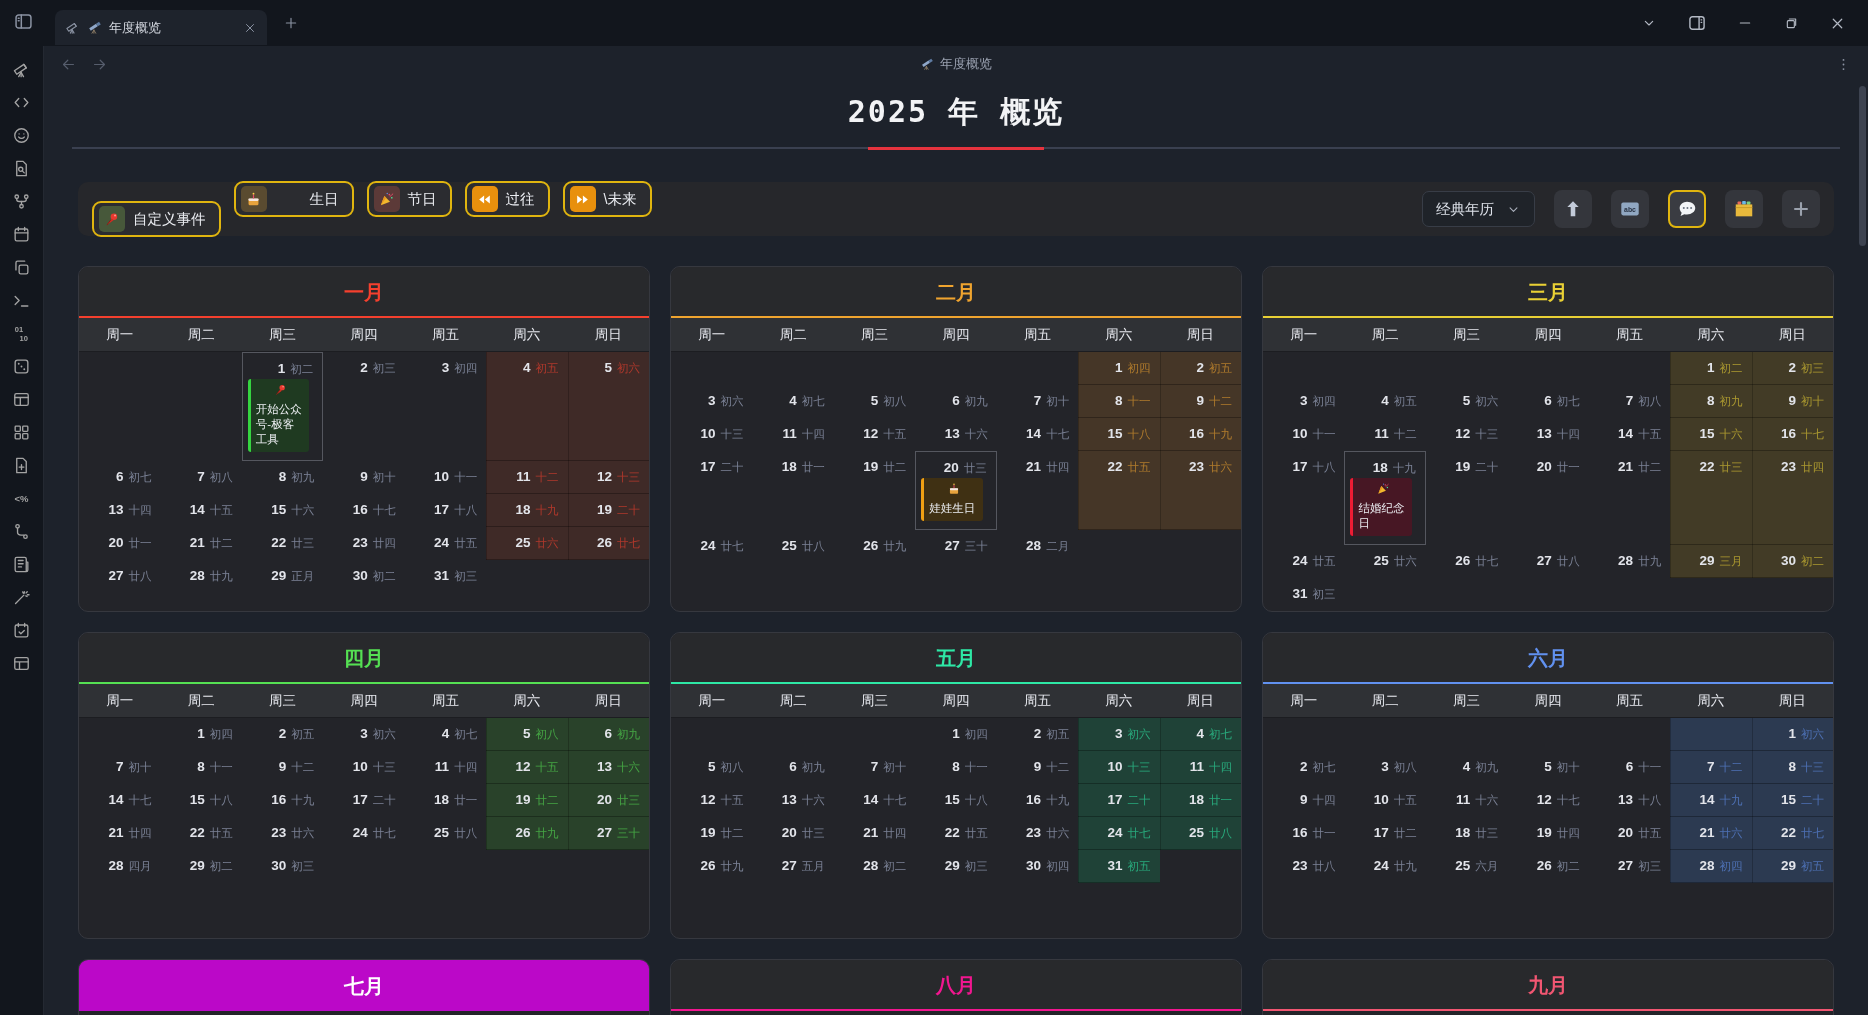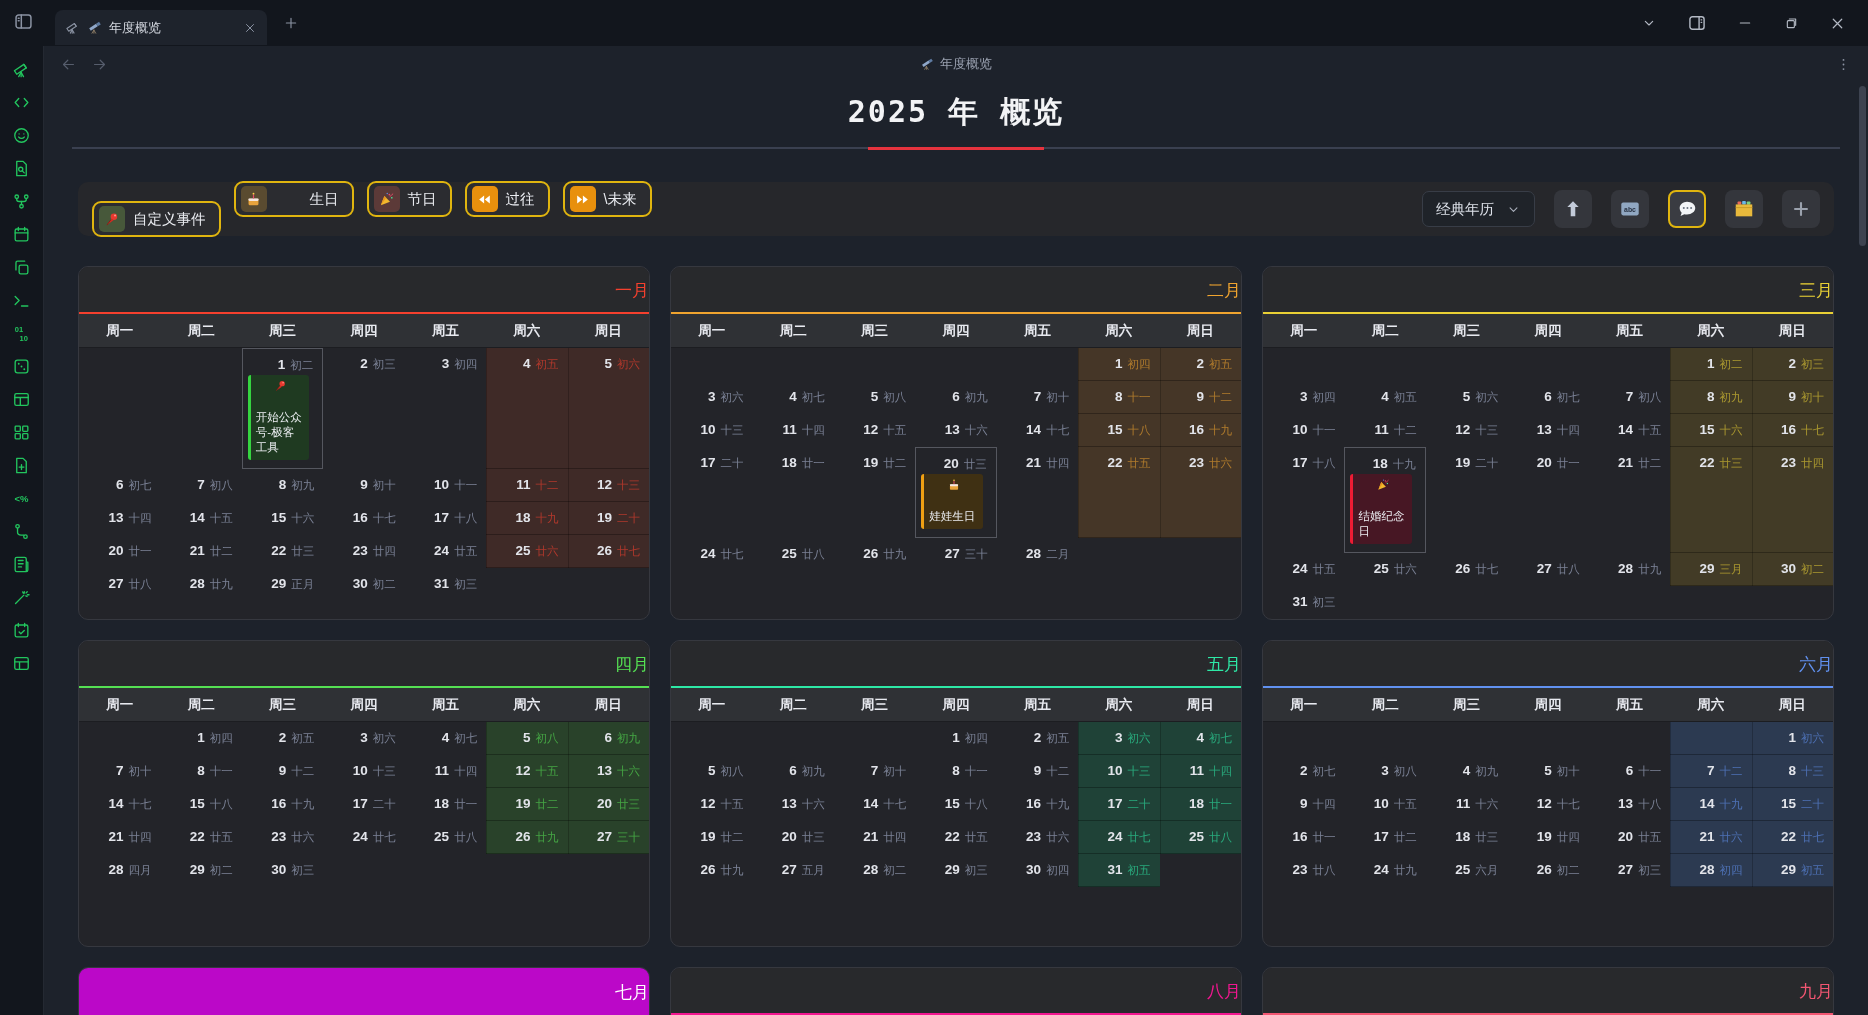--- a/index.html
+++ b/index.html
@@ -18,21 +18,21 @@
   .newtab { margin-left:16px; color:#8b93a3; display:flex; }
   .win-controls { margin-left:auto; display:flex; align-items:center; gap:30px; padding-right:22px; color:#b3b9c4; }
   .win-controls span { display:flex; }
   .icn { display:inline-flex; align-items:center; justify-content:center; }
   .icn svg { display:block; }
 
   
   .ribbon { position:absolute; top:46px; left:0; bottom:0; width:44px; background:#12161d;
             border-right:1px solid #242932; display:flex; flex-direction:column; align-items:center;
             padding-top:13px; gap:13px; }
-  .ribbon-btn { width:22px; height:20px; color:#22c55e; display:flex; align-items:center; justify-content:center; cursor:pointer; }
+  .ribbon-btn { width:22px; height:20px; color:#a3a3a3; display:flex; align-items:center; justify-content:center; cursor:pointer; }
 
   
   .workspace { position:absolute; top:46px; left:44px; right:0; bottom:0; background:#1d222b; }
   .view-header { height:36px; position:relative; display:flex; align-items:center; padding:0 16px; }
   .nav-arrow { color:#565d6c; margin-right:14px; display:flex; }
   .vh-title { position:absolute; left:50%; transform:translateX(-50%); display:flex; align-items:center; gap:6px;
               font-size:13px; color:#9aa1b0; }
   .more { margin-left:auto; color:#8b93a3; display:flex; }
 
   .content { position:absolute; top:36px; left:0; right:0; bottom:0; overflow:hidden; }
@@ -55,38 +55,38 @@
             display:flex; align-items:center; gap:12px; padding:0 13px; font-size:14.5px;
             color:#dde1e9; cursor:pointer; }
   .sel-chev { color:#aab0bc; display:flex; }
   .act-btn { width:38px; height:38px; background:#34363c; border-radius:8px; border:2px solid transparent;
              display:flex; align-items:center; justify-content:center; cursor:pointer; color:#9aa1ad; }
   .act-btn.active { border-color:#e0b50f; background:#3a3c42; }
 
   
   .months { margin:30px 34px 0; display:grid; grid-template-columns:repeat(3,1fr); gap:20px; }
   .month-card { background:#232429; border:1px solid #36383f; border-radius:10px; overflow:hidden; min-height:307px; }
-  .m-head { background:#28292c; padding:12px 0 10px; text-align:right; font-size:17px; font-weight:400;
+  .m-head { background:#28292c; padding:12px 0 10px; text-align:center; font-size:20px; font-weight:700;
             color:var(--mc); border-bottom:2px solid var(--mc); }
   .m-head.solid { background:var(--mc); color:#fff; border-bottom:none; padding:13px 0 11px; }
-  .m-week { display:grid; grid-template-columns:repeat(7,1fr); background:#2f3135; border-bottom:1px solid #1c1d21;font-weight:bold; }
+  .m-week { display:grid; grid-template-columns:repeat(7,1fr); background:#2f3135; border-bottom:1px solid #1c1d21; }
   .m-week div { text-align:center; padding:8px 0 7px; font-size:13.5px; color:#e8eaf0; }
   .m-row { display:grid; grid-template-columns:repeat(7,1fr); min-height:33px; }
   .cell { display:flex; flex-direction:column; padding:6px 9px 2px 3px; }
   .cell .dateline { align-self:flex-end; white-space:nowrap; }
   .cell.weekend { background:var(--wbg);
                   box-shadow: inset 0 -1px 0 rgba(0,0,0,.30), inset 1px 0 0 rgba(0,0,0,.22); }
   .cell.has-event { border:1px solid #55575f; }
   .date { font-size:13.5px; font-weight:700; color:#e2e4ea; }
   .lunar { font-size:11.5px; color:#7b8296; margin-left:5px; }
   .cell.weekend .lunar { color:var(--mc); opacity:.62; }
   .evt { align-self:stretch; margin:2px 4px 6px 2px; border-left:3px solid var(--bar);
          background:var(--ebg); border-radius:3px; padding:3px 4px 5px 5px; cursor:pointer; }
   .evt .eicon { text-align:center; line-height:1; padding:1px 0 2px; }
-  .evt .etitle { font-size:11.5px; color:#eceef2; line-height:1.3; word-break:break-all;margin-top:12px; }
+  .evt .etitle { font-size:11.5px; color:#eceef2; line-height:1.3; word-break:break-all; }
 
   .scroll-thumb { position:absolute; right:2px; top:86px; width:7px; height:160px;
                   border-radius:4px; background:#3d4350; cursor:pointer; }
 </style>
 </head>
 <body>
 
 <div class="app">
 
   <div class="titlebar">

